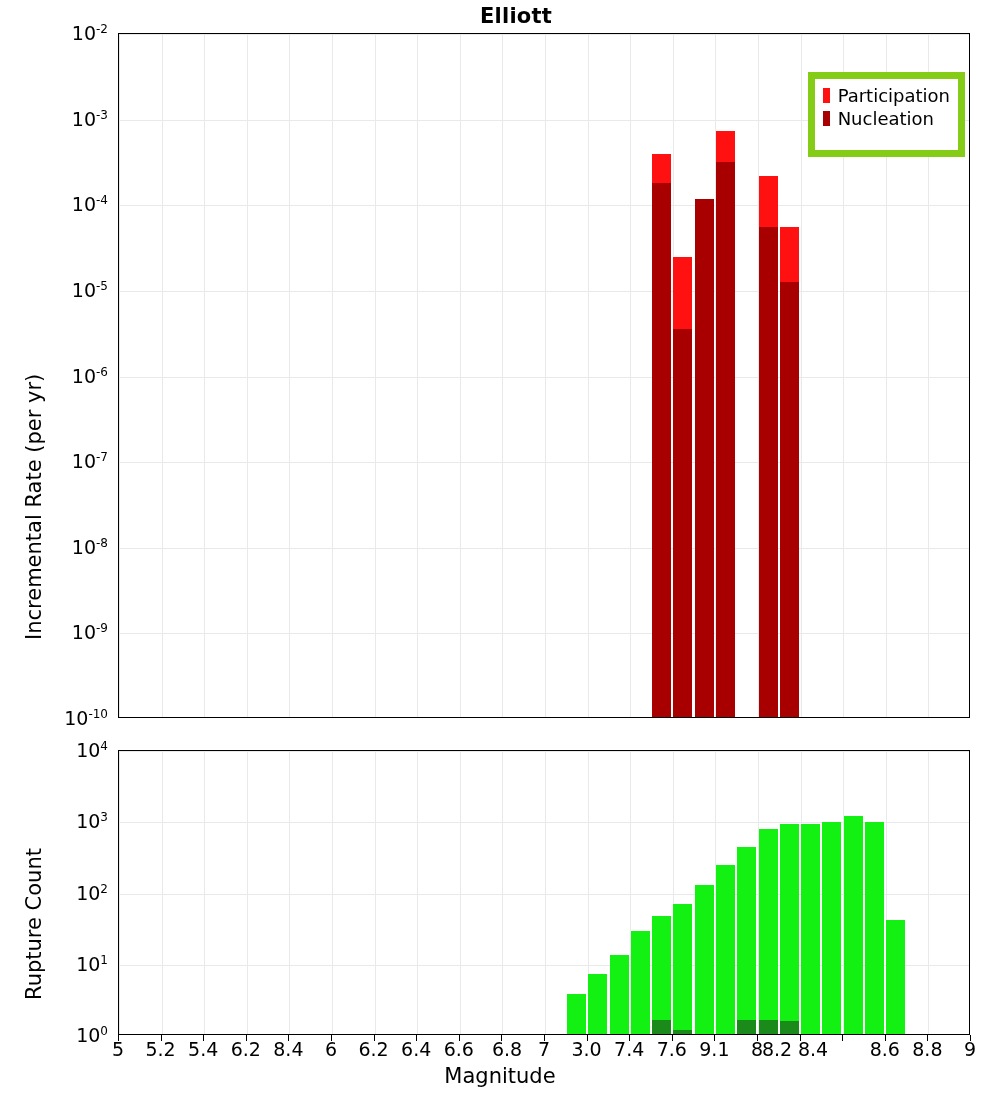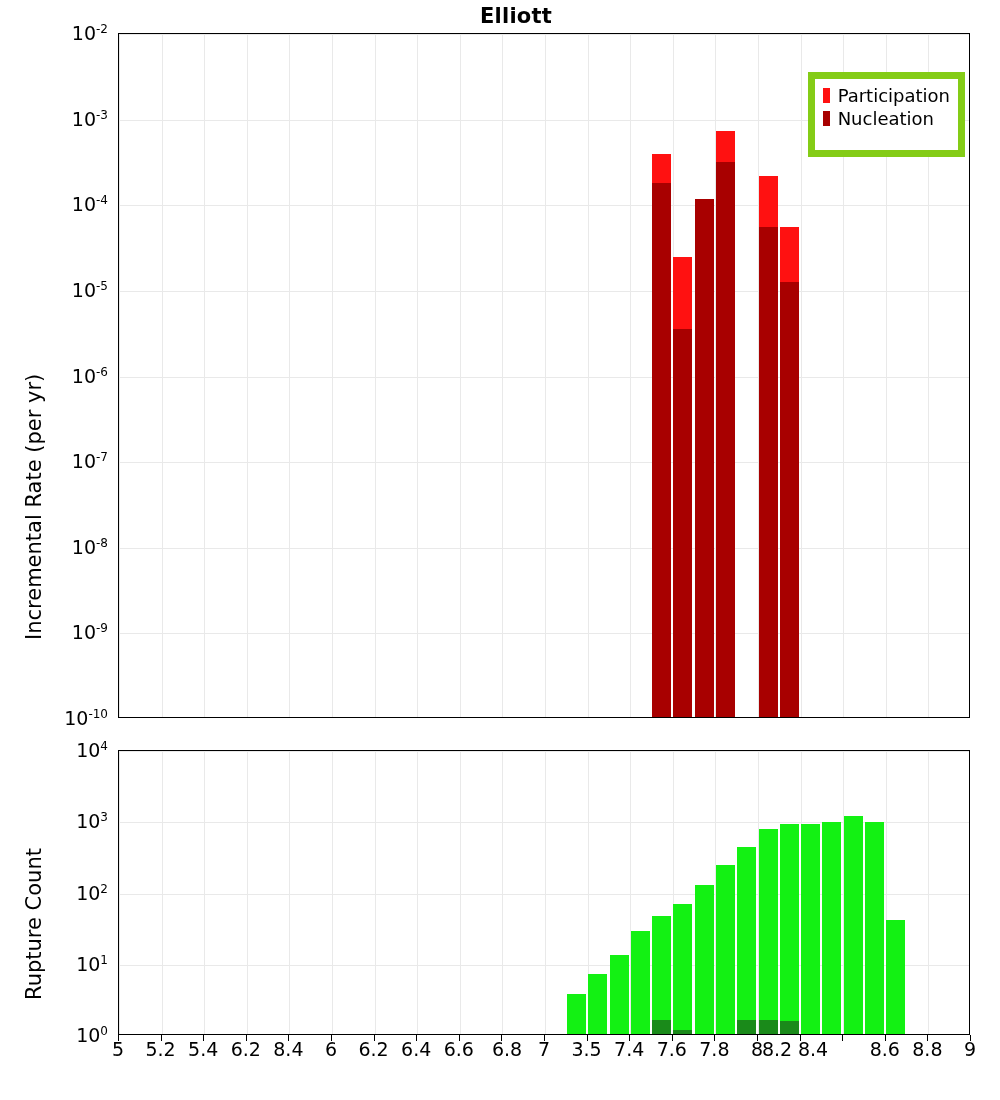--- a/index.html
+++ b/index.html
@@ -326,25 +326,26 @@
   <div class="xtick" style="left:160.6px">5.2</div>
   <div class="xtick" style="left:203.2px">5.4</div>
   <div class="xtick" style="left:245.8px">6.2</div>
   <div class="xtick" style="left:288.4px">8.4</div>
   <div class="xtick" style="left:331px">6</div>
   <div class="xtick" style="left:373.6px">6.2</div>
   <div class="xtick" style="left:416.2px">6.4</div>
   <div class="xtick" style="left:458.8px">6.6</div>
   <div class="xtick" style="left:507px">6.8</div>
   <div class="xtick" style="left:544px">7</div>
-  <div class="xtick" style="left:586.6px">3.5</div>
+  <div class="xtick" style="left:586.6px">3.0</div>
   <div class="xtick" style="left:629.2px">7.4</div>
   <div class="xtick" style="left:671.8px">7.6</div>
-  <div class="xtick" style="left:714.4px">7.8</div>
+  <div class="xtick" style="left:714.4px">9.1</div>
   <div class="xtick" style="left:757px">8</div>
   <div class="xtick" style="left:777px">8.2</div>
   <div class="xtick" style="left:813px">8.4</div>
   <div class="xtick" style="left:884.8px">8.6</div>
   <div class="xtick" style="left:927.4px">8.8</div>
   <div class="xtick" style="left:970px">9</div>
 
+  <div id="xlabel">Magnitude</div>
 
 </div>
 
 </body></html>

